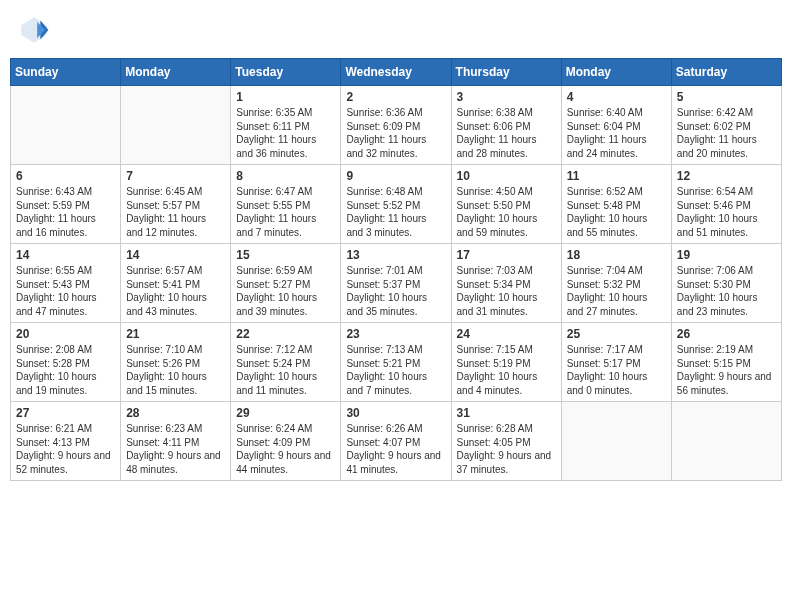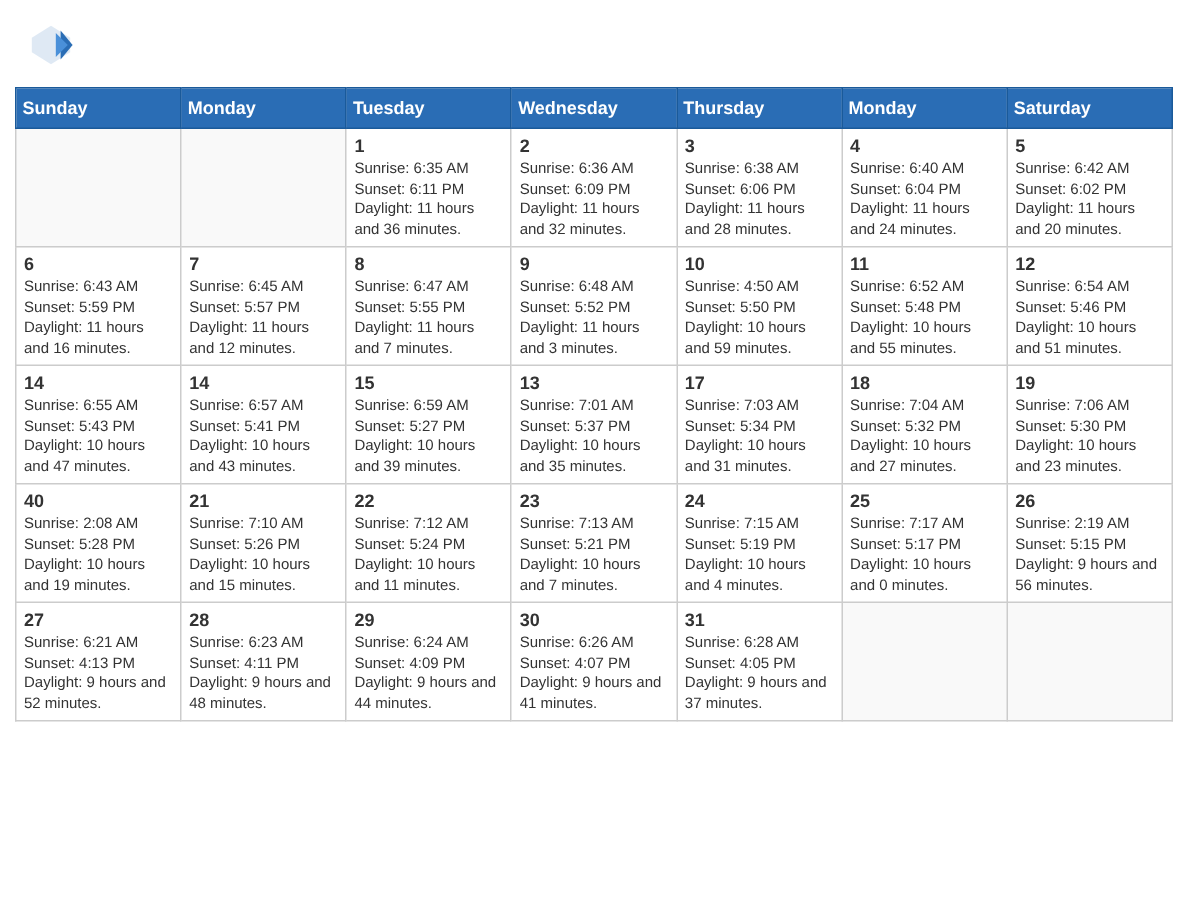--- a/index.html
+++ b/index.html
@@ -235,21 +235,21 @@
         </td>
         <td>
           <span class="day-num">19</span>
           <div class="day-info">Sunrise: 7:06 AM
 Sunset: 5:30 PM
 Daylight: 10 hours and 23 minutes.</div>
         </td>
       </tr>
       <tr>
         <td>
-          <span class="day-num">40</span>
+          <span class="day-num">20</span>
           <div class="day-info">Sunrise: 2:08 AM
 Sunset: 5:28 PM
 Daylight: 10 hours and 19 minutes.</div>
         </td>
         <td>
           <span class="day-num">21</span>
           <div class="day-info">Sunrise: 7:10 AM
 Sunset: 5:26 PM
 Daylight: 10 hours and 15 minutes.</div>
         </td>

